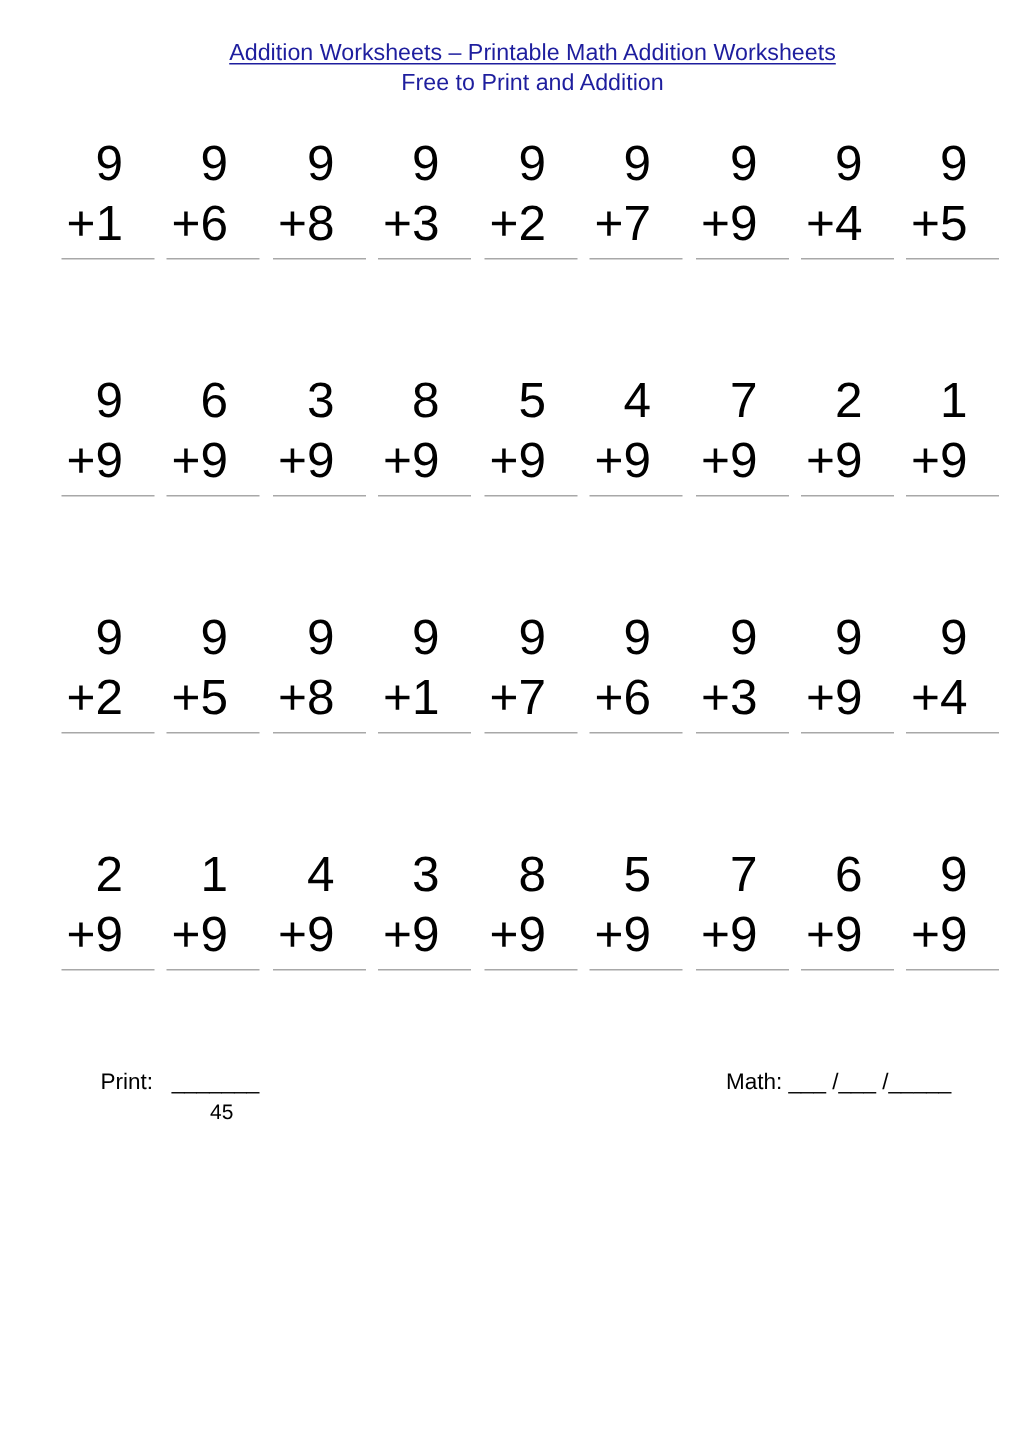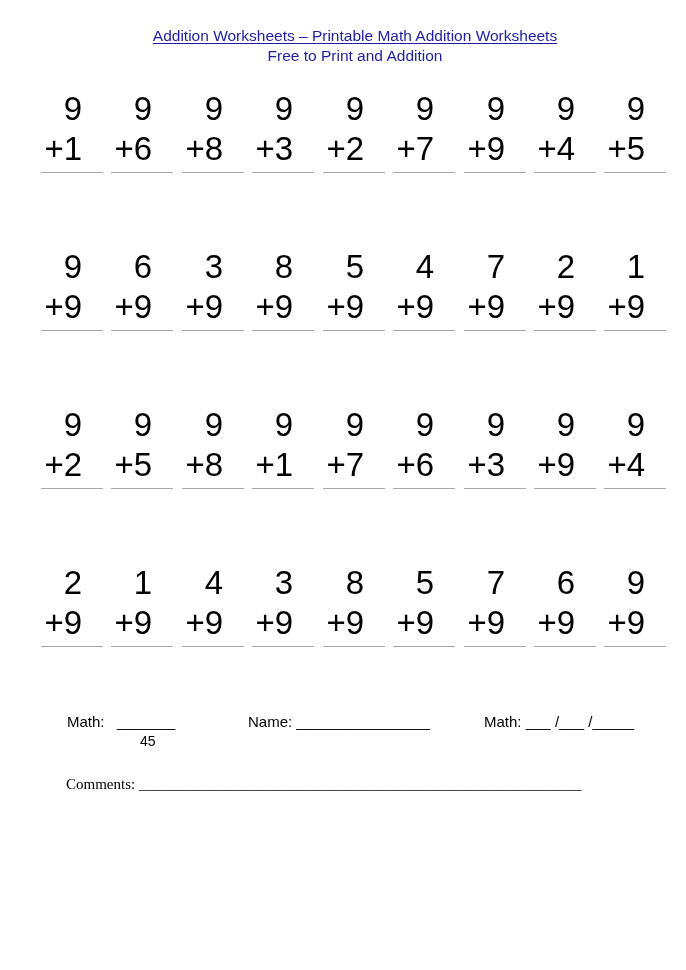--- a/index.html
+++ b/index.html
@@ -219,20 +219,18 @@
         <div class="bottom-num">+9</div>
         <div class="answer-line"></div>
       </div>
       <div class="problem" style="left: 592px; top: 566px;">
         <div class="top-num">9</div>
         <div class="bottom-num">+9</div>
         <div class="answer-line"></div>
       </div>
     </div>
 
-  <div class="info-row" style="left:55px;">Math:   _______</div>
+  <div class="info-row" style="left:55px;">Print:   _______</div>
   <div class="score-value">45</div>
-  <div class="info-row" style="left:236px;">Name: ________________</div>
   <div class="info-row" style="left:472px;">Math: ___ /___ /_____</div>
 
-  <div class="comments">Comments: ___________________________________________________________</div>
 
 </div>
 
 </body></html>

